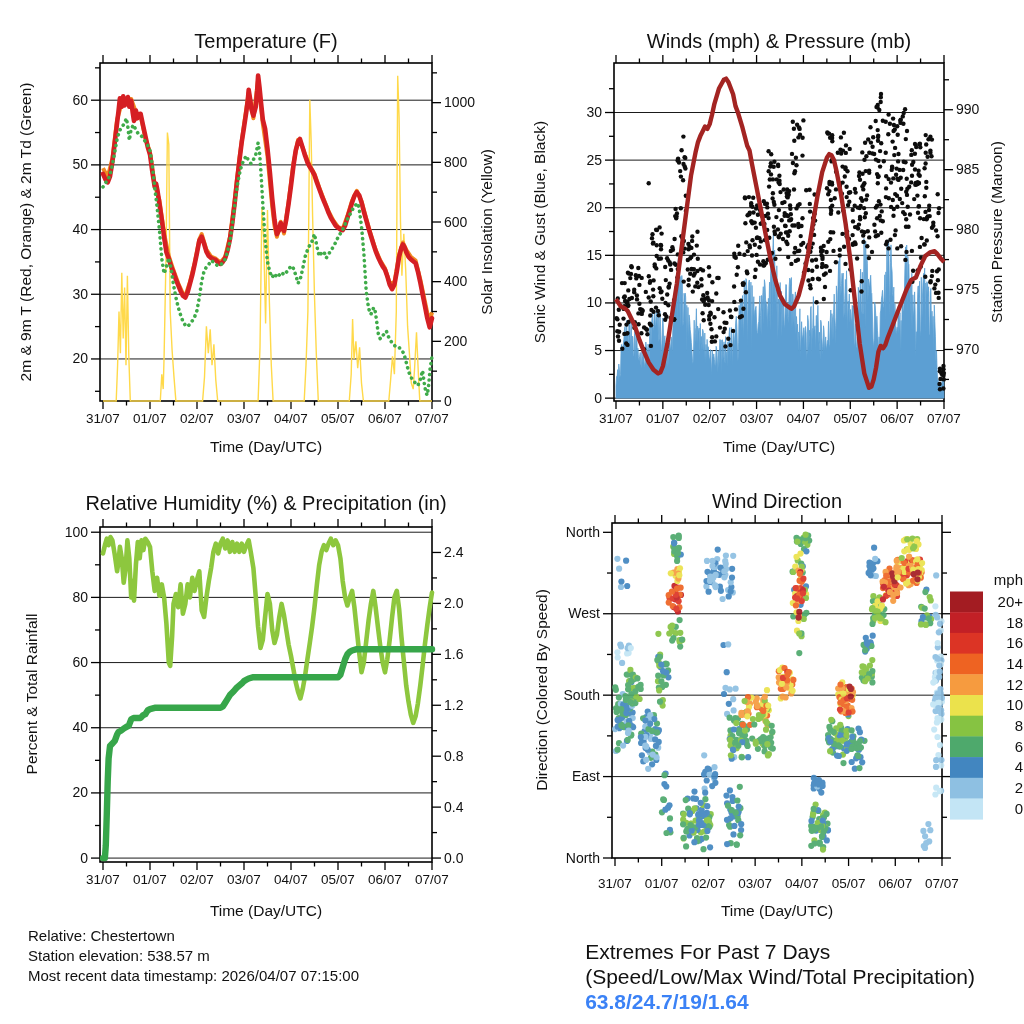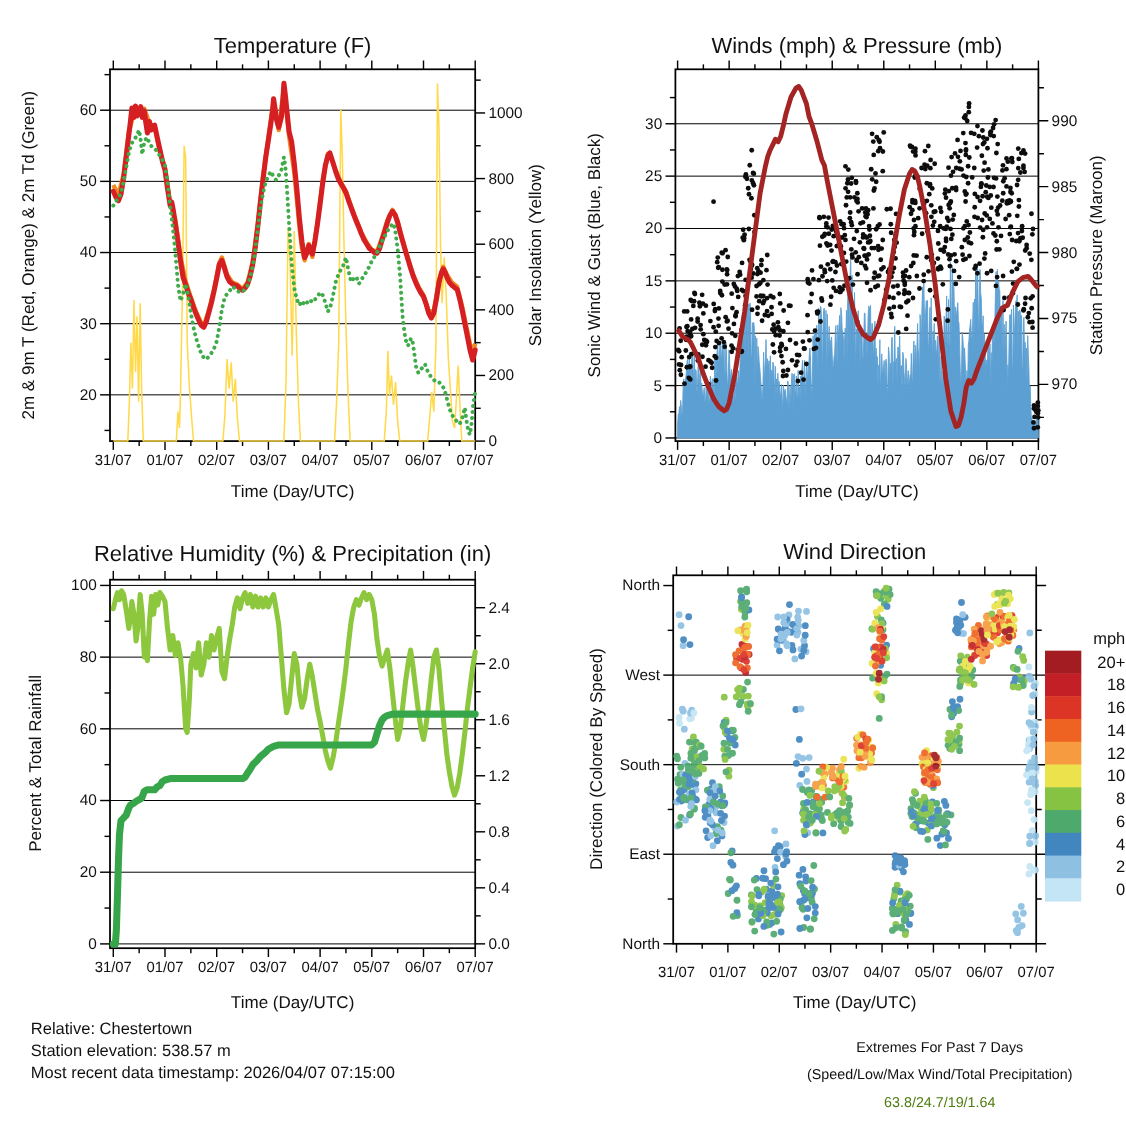--- a/index.html
+++ b/index.html
@@ -1,21 +1,21 @@
 <!DOCTYPE html>
 <html><head>
 <meta charset="utf-8">
 <style>
   html,body{margin:0;padding:0;background:#ffffff;}
   body{width:1024px;height:1024px;font-family:"Liberation Sans",sans-serif;}
   .page{position:relative;width:1024px;height:1024px;background:#fff;overflow:hidden;}
   svg{position:absolute;left:0;top:0;font-family:"Liberation Sans",sans-serif;}
   .footer-left{position:absolute;left:28px;top:926px;font-size:15px;line-height:20px;color:#111;}
-  .footer-right{position:absolute;right:49px;top:939px;font-size:13px;line-height:25px;color:#111;text-align:center;}
-  .extremes-values{color:#4d7c0f;font-weight:normal;}
+  .footer-right{position:absolute;right:49px;top:939px;font-size:21px;line-height:25px;color:#111;text-align:left;}
+  .extremes-values{color:#3b82f6;font-weight:bold;}
 </style>
 </head>
 <body>
 
 <div class="page">
   <svg id="chart-canvas" width="1024" height="1024" viewBox="0 0 1024 1024">
       <g>
         <g>
           <line x1="100" y1="358.95215311004785" x2="432" y2="358.95215311004785" stroke="#000" stroke-width="0.9"></line>
           <line x1="100" y1="294.2631578947369" x2="432" y2="294.2631578947369" stroke="#000" stroke-width="0.9"></line>

